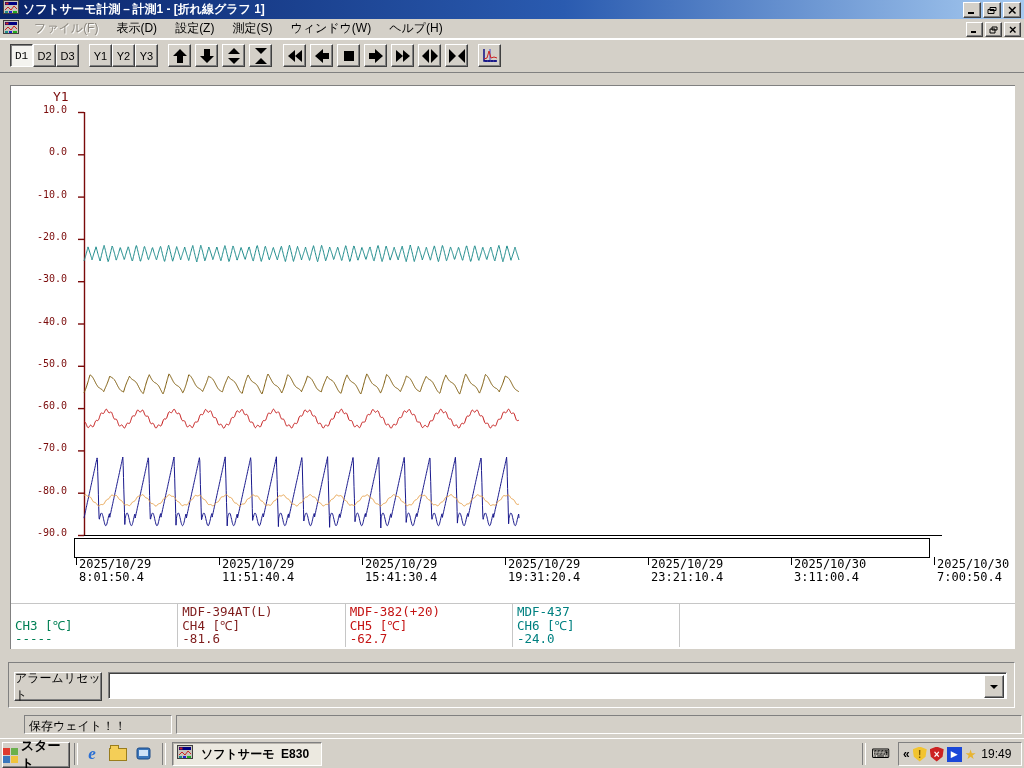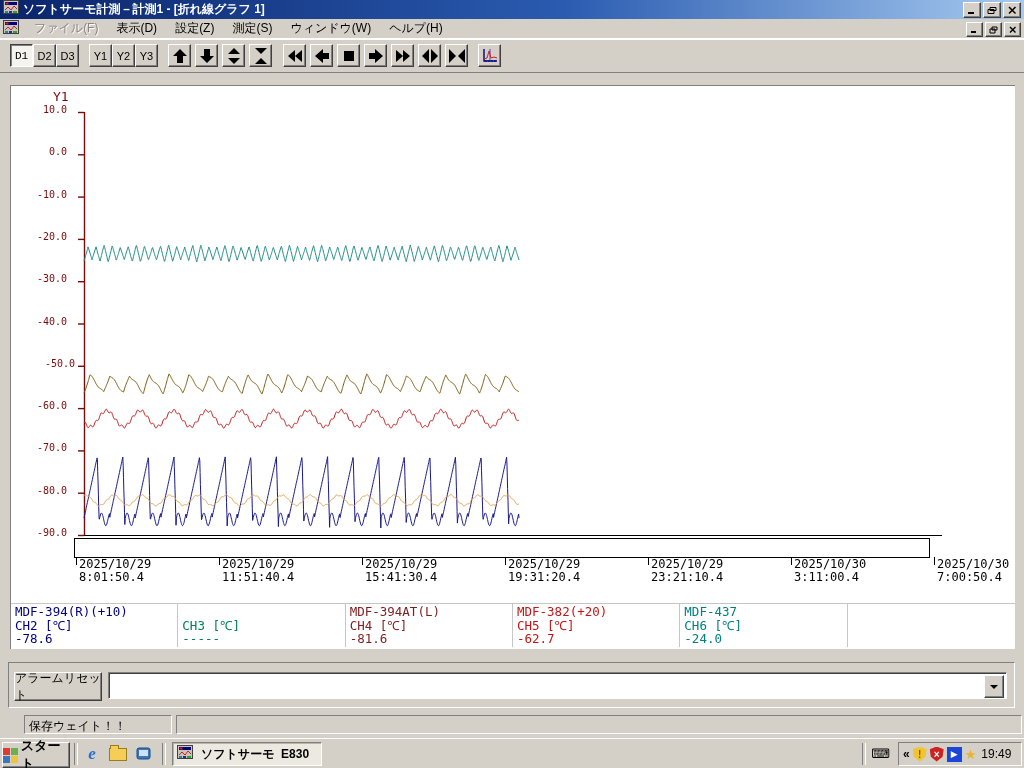--- a/index.html
+++ b/index.html
@@ -242,21 +242,21 @@
 
   <div id="graph-panel">
     <div id="y-axis-name" class="mono maroon">Y1</div>
     <div id="yticks">
         <div class="ytick-label mono" style="top: 18px;">10.0</div>
         <div class="ytick-label mono" style="top: 60.3px;">0.0</div>
         <div class="ytick-label mono" style="top: 102.6px;">-10.0</div>
         <div class="ytick-label mono" style="top: 144.9px;">-20.0</div>
         <div class="ytick-label mono" style="top: 187.2px;">-30.0</div>
         <div class="ytick-label mono" style="top: 229.5px;">-40.0</div>
-        <div class="ytick-label mono" style="top: 271.8px; padding-left: 8px;">-50.0</div>
+        <div class="ytick-label mono" style="top: 271.8px;">-50.0</div>
         <div class="ytick-label mono" style="top: 314.1px;">-60.0</div>
         <div class="ytick-label mono" style="top: 356.4px;">-70.0</div>
         <div class="ytick-label mono" style="top: 398.7px;">-80.0</div>
         <div class="ytick-label mono" style="top: 441px;">-90.0</div>
       </div>
     <svg id="plot" width="862" height="428" viewBox="-8 0 862 428">
         <line x1="0.5" y1="0" x2="0.5" y2="423" stroke="#7a0a0a" stroke-width="1.4"></line>
         <line x1="-6" y1="0.5" x2="0" y2="0.5" stroke="#7a0a0a" stroke-width="1.4"></line>
         <line x1="-6" y1="42.8" x2="0" y2="42.8" stroke="#7a0a0a" stroke-width="1.4"></line>
         <line x1="-6" y1="85.1" x2="0" y2="85.1" stroke="#7a0a0a" stroke-width="1.4"></line>
@@ -293,23 +293,20 @@
         <div class="xtick-text mono" style="left: 640px;">2025/10/29
 23:21:10.4</div>
         <div class="xtick-mark" style="left: 780px;"></div>
         <div class="xtick-text mono" style="left: 783px;">2025/10/30
 3:11:00.4</div>
         <div class="xtick-mark" style="left: 923px;"></div>
         <div class="xtick-text mono" style="left: 926px;">2025/10/30
 7:00:50.4</div>
       </div>
     <div id="legend">
-        <div class="legend-cell mono" style="color: rgb(0, 0, 128);">MDF-394(R)(+10)
-CH2 [℃]
--78.6</div>
         <div class="legend-cell mono" style="color: rgb(0, 128, 85);"> 
 CH3 [℃]
 -----</div>
         <div class="legend-cell mono" style="color: #7f1d1d;">MDF-394AT(L)
 CH4 [℃]
 -81.6</div>
         <div class="legend-cell mono" style="color: rgb(196, 20, 20);">MDF-382(+20)
 CH5 [℃]
 -62.7</div>
         <div class="legend-cell mono" style="color: rgb(0, 128, 128);">MDF-437

